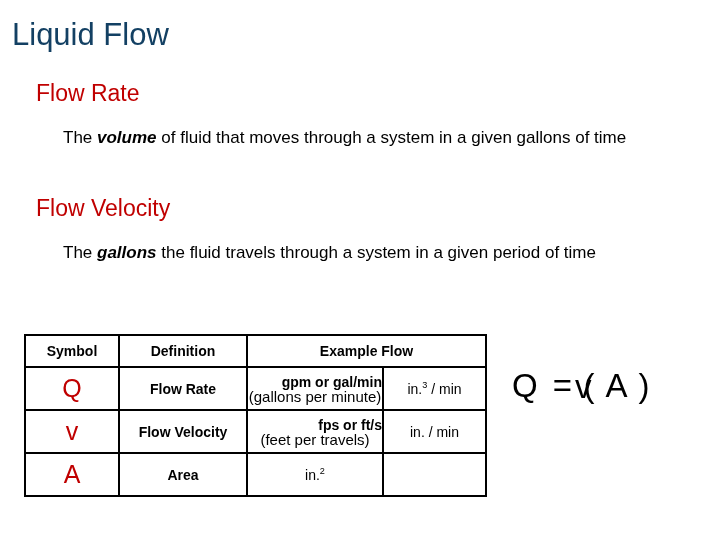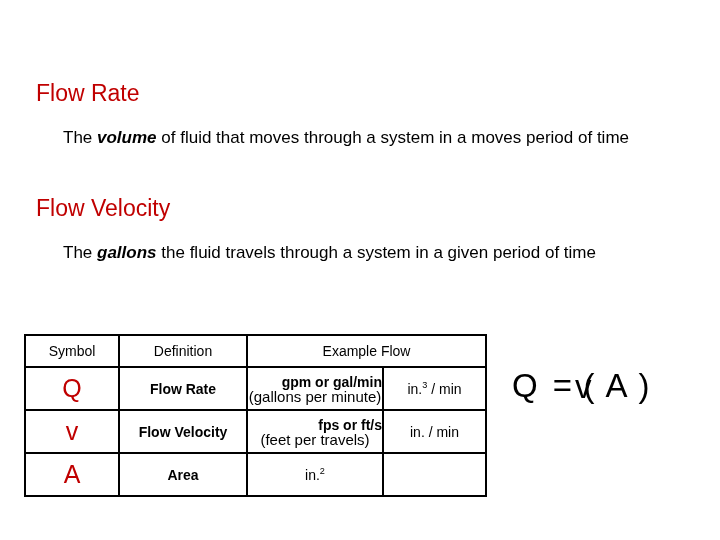--- a/index.html
+++ b/index.html
@@ -80,21 +80,21 @@
     color: #000000;
   }
   .col-symbol { width: 94px; }
   .col-def    { width: 128px; }
   .col-unit1  { width: 136px; }
   .col-unit2  { width: 103px; }
 
   .th-cell {
     height: 30px;
     font-size: 15px;
-    font-weight: normal;
+    font-weight: bold;
   }
   .row-cell { height: 41px; }
   .row-cell-short { height: 41px; }
 
   .sym {
     color: #c00000;
     font-size: 25px;
     font-weight: normal;
     line-height: 1;
   }
@@ -141,25 +141,26 @@
   .formula .f-eq { margin-right: 2px; }
   .formula .f-v { margin-right: -9px; position: relative; top: 1px; }
   .formula .f-paren-open { margin-right: 10px; }
   .formula .f-a { margin-right: 10px; }
 </style>
 </head>
 <body>
 
 <div class="slide">
 
+  <div class="slide-title">Liquid Flow</div>
 
   <div class="red-heading rh-flow-rate">Flow Rate</div>
 
   <div class="body-para bp-1">
-    <span>The </span><b>volume</b><span> of fluid that moves through a system in a moves period of time</span>
+    <span>The </span><b>volume</b><span> of fluid that moves through a system in a given gallons of time</span>
   </div>
 
   <div class="red-heading rh-flow-velocity">Flow Velocity</div>
 
   <div class="body-para bp-2">
     <span>The </span><b>gallons</b><span> the fluid travels through a system in a given period of time</span>
   </div>
 
   <table class="units-table">
     <colgroup>

